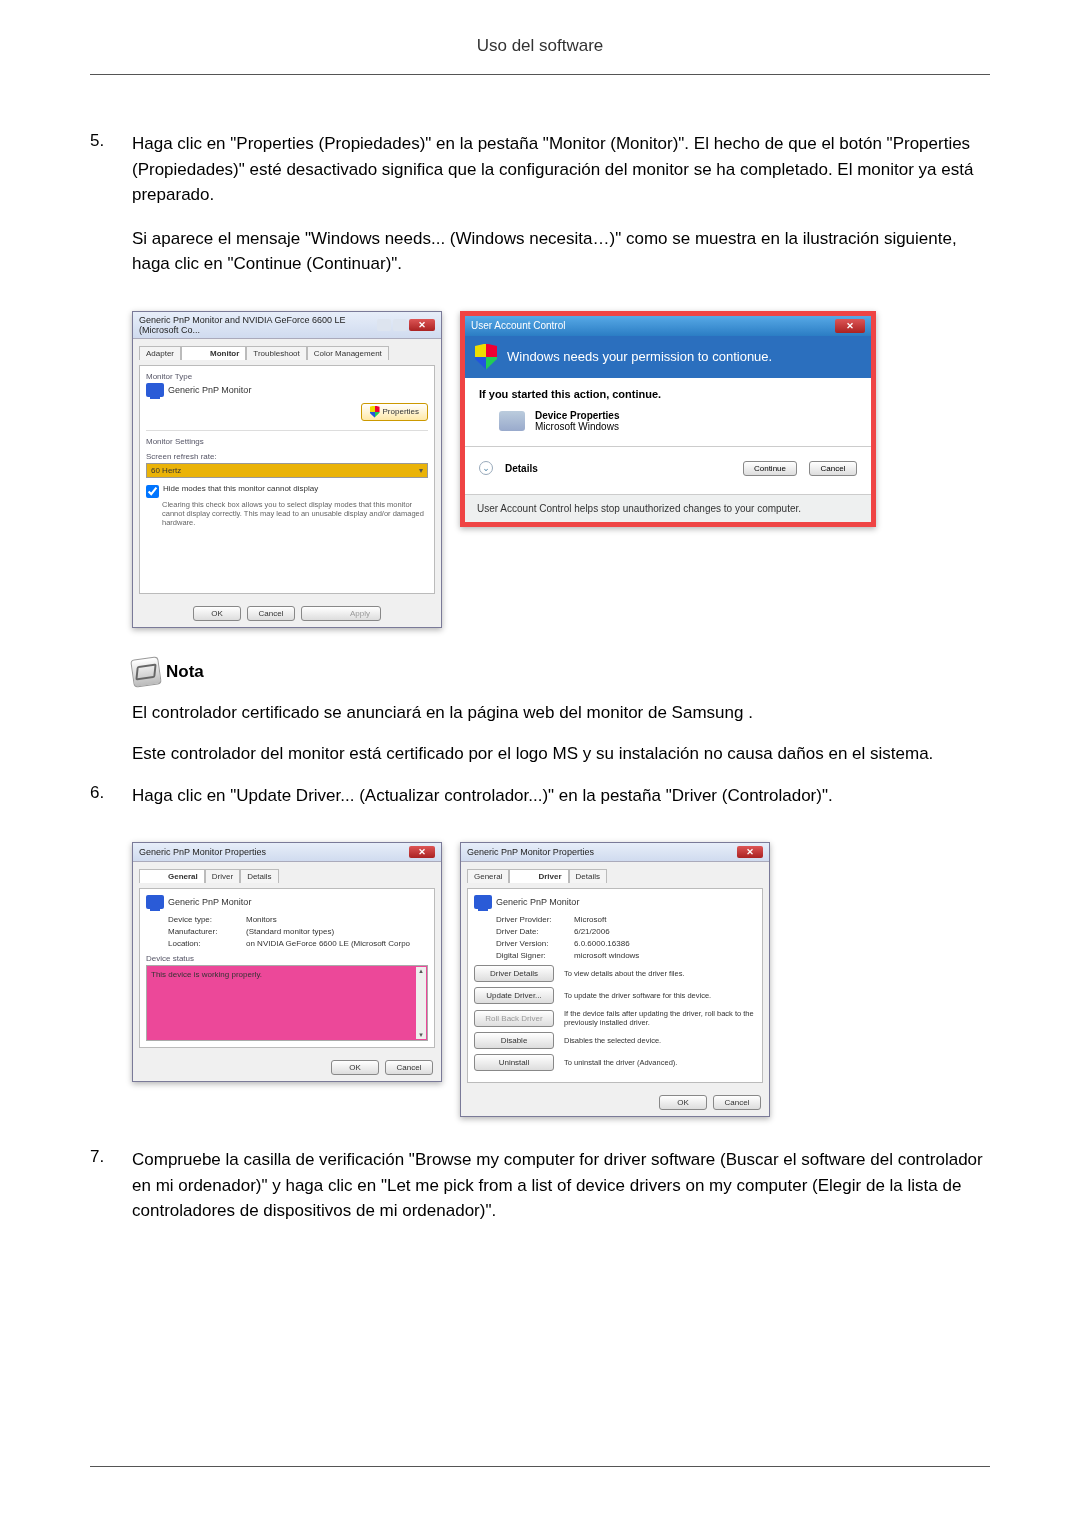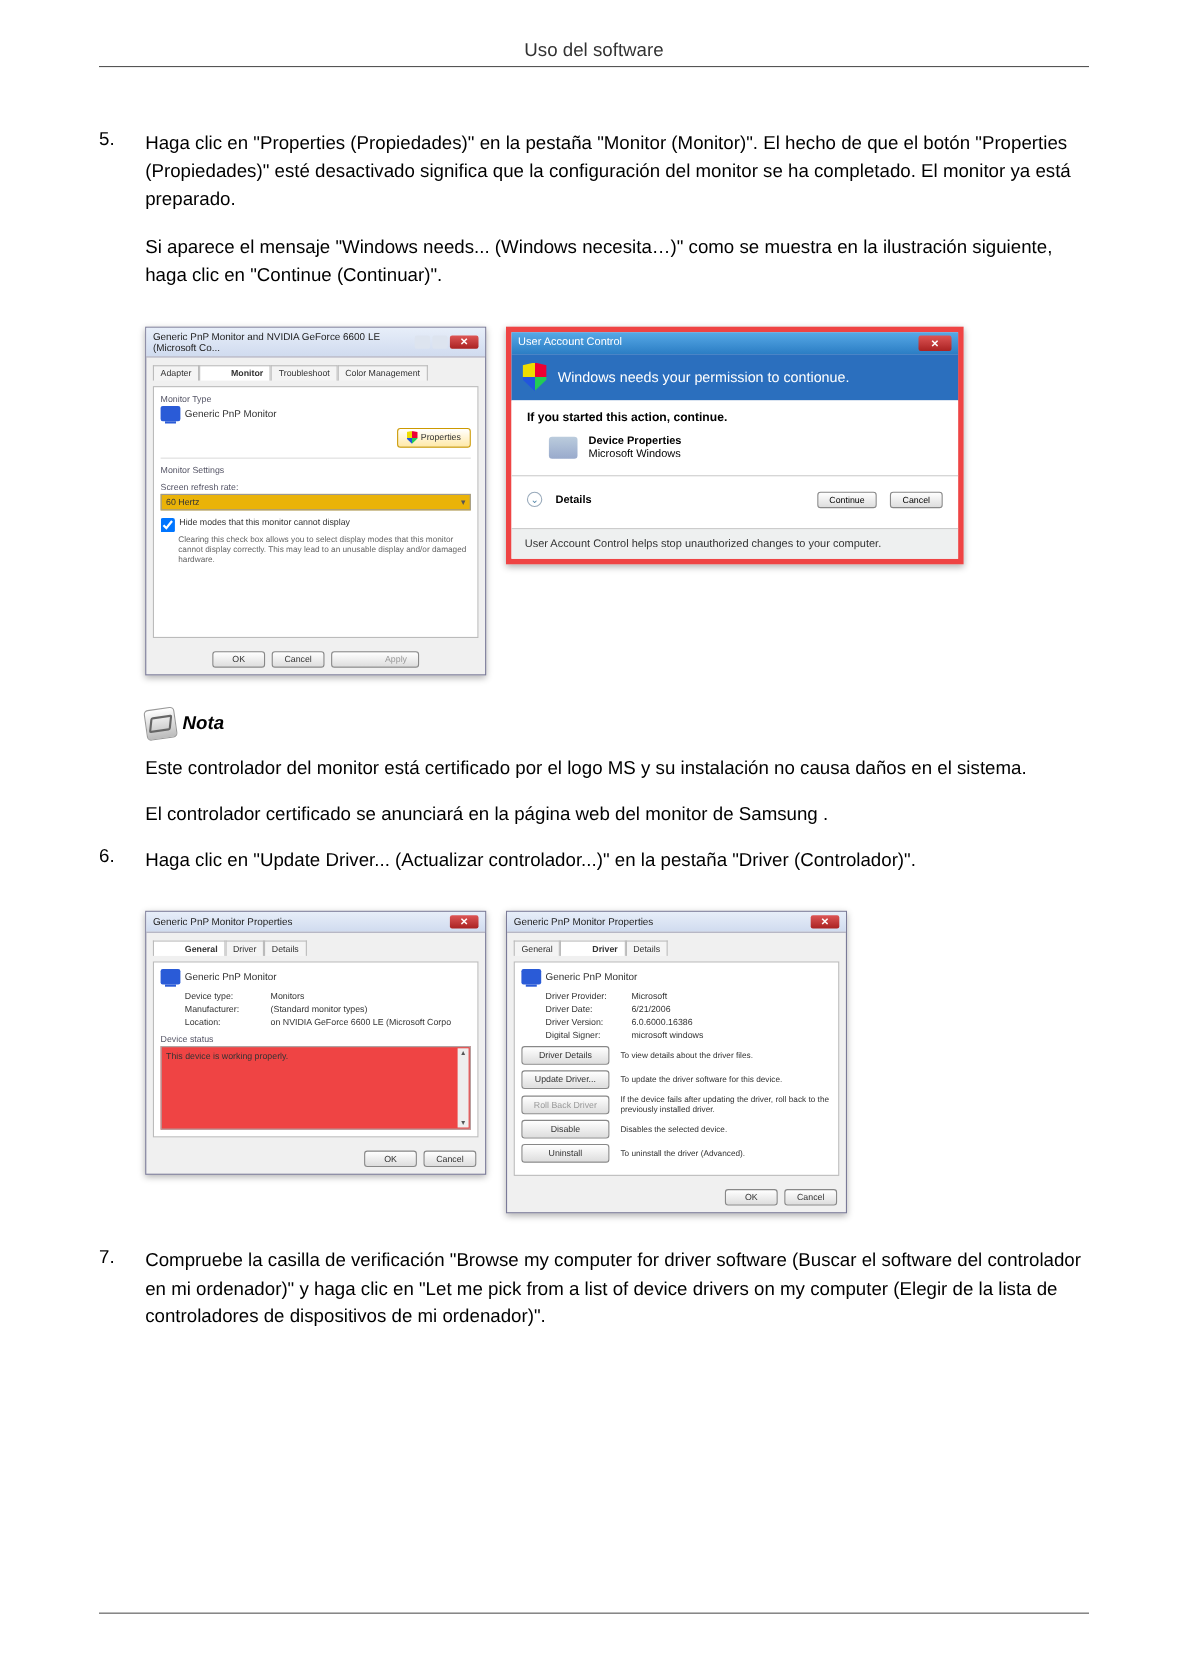--- a/index.html
+++ b/index.html
@@ -12,21 +12,21 @@
       height: 1527px;
       position: relative;
     }
     .page {
       padding: 36px 90px 60px 90px;
     }
     .header-title {
       text-align: center;
       font-size: 17px;
       color: #333;
-      padding-bottom: 4px;
+      padding-bottom: 18px;
       border-bottom: 1px solid #555;
       margin-bottom: 56px;
     }
     .step {
       display: flex;
       margin-bottom: 16px;
     }
     .step-num {
       width: 42px;
       flex: 0 0 42px;
@@ -184,34 +184,34 @@
       display: flex; align-items: center; justify-content: center;
       transform: rotate(-8deg);
     }
     .nota-icon::before {
       content: "";
       width: 16px; height: 10px;
       border: 2px solid #666;
       border-radius: 2px;
       transform: skewX(-14deg);
     }
-    .nota-label { font-weight: bold; font-size: 17px; font-style: italic; }
+    .nota-label { font-weight: bold; font-size: 17px; }
     .nota-text {
       margin-left: 42px;
       font-size: 17px;
       line-height: 1.5;
     }
     .nota-text p { margin-bottom: 16px; }
 
     
     .drvrow-label { display: flex; font-size: 8px; margin: 3px 0 3px 22px; }
     .drvrow-label .k { width: 78px; color: #333; }
     .drvrow-label .v { color: #333; }
     .ds-box {
-      border: 1px solid #aaa; background: #ef4444;
+      border: 1px solid #aaa; background: #ec4899;
       height: 76px; padding: 4px; font-size: 8px;
       position: relative;
     }
     .ds-box .sb { position: absolute; right: 1px; top: 1px; bottom: 1px; width: 10px;
       background: #eee; display: flex; flex-direction: column; justify-content: space-between; }
     .ds-box .sb span { display: block; text-align: center; font-size: 7px; color: #555; }
 
     .drv-btn {
       border: 1px solid #888; background: linear-gradient(#fff,#ddd);
       border-radius: 3px; padding: 3px 6px; font-size: 8px;
@@ -335,22 +335,22 @@
       </div>
       <div class="uac-footer">User Account Control helps stop unauthorized changes to your computer.</div>
     </div>
   </div>
 
   <div class="nota">
     <span class="nota-icon"></span>
     <span class="nota-label">Nota</span>
   </div>
   <div class="nota-text">
+    <p>El controlador certificado se anunciará en la página web del monitor de Samsung .</p>
     <p>Este controlador del monitor está certificado por el logo MS y su instalación no causa daños en el sistema.</p>
-    <p>El controlador certificado se anunciará en la página web del monitor de Samsung .</p>
   </div>
 
   <div class="step">
     <div class="step-num">6.</div>
     <div class="step-body">
       <p>Haga clic en "Update Driver... (Actualizar controlador...)" en la pestaña "Driver (Controlador)".</p>
     </div>
   </div>
 
   <div class="imgrow">

